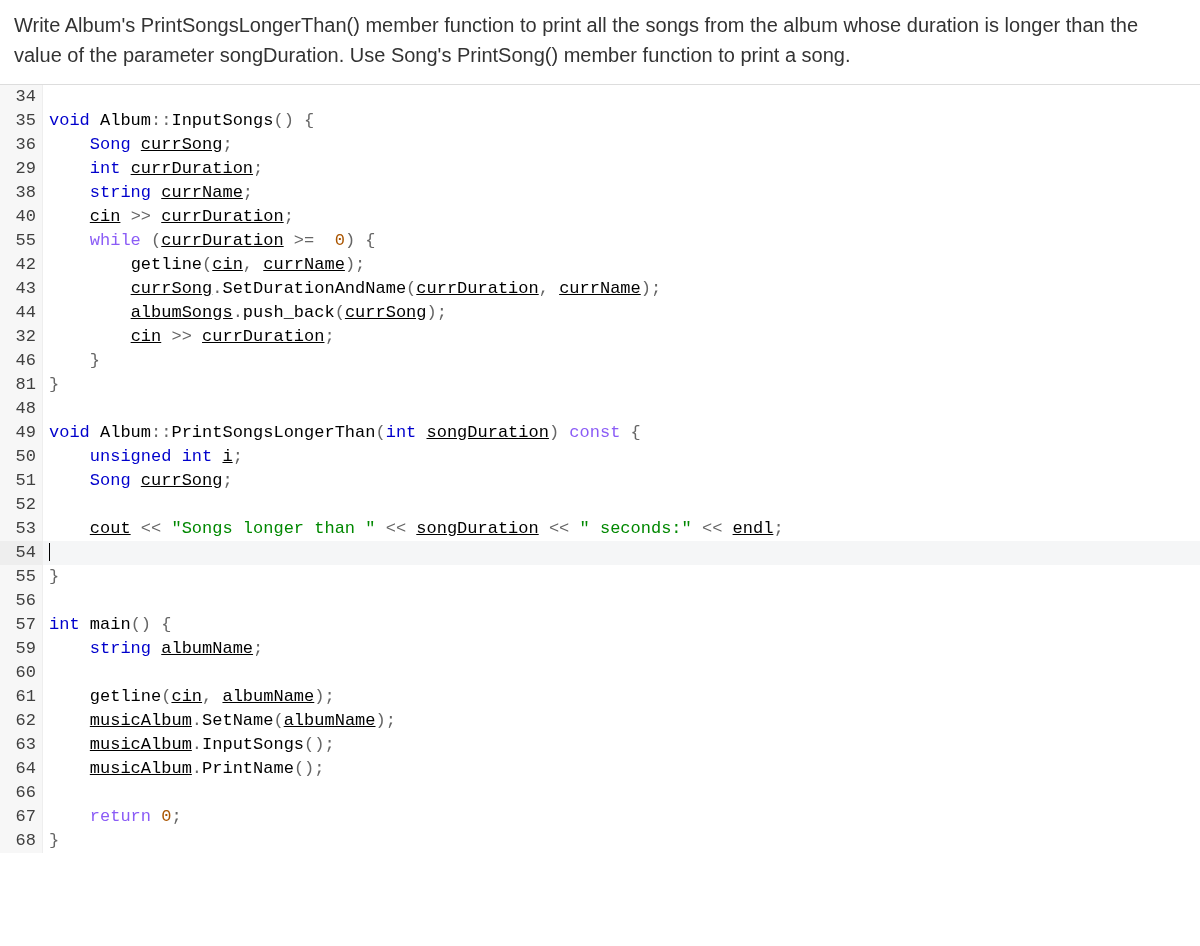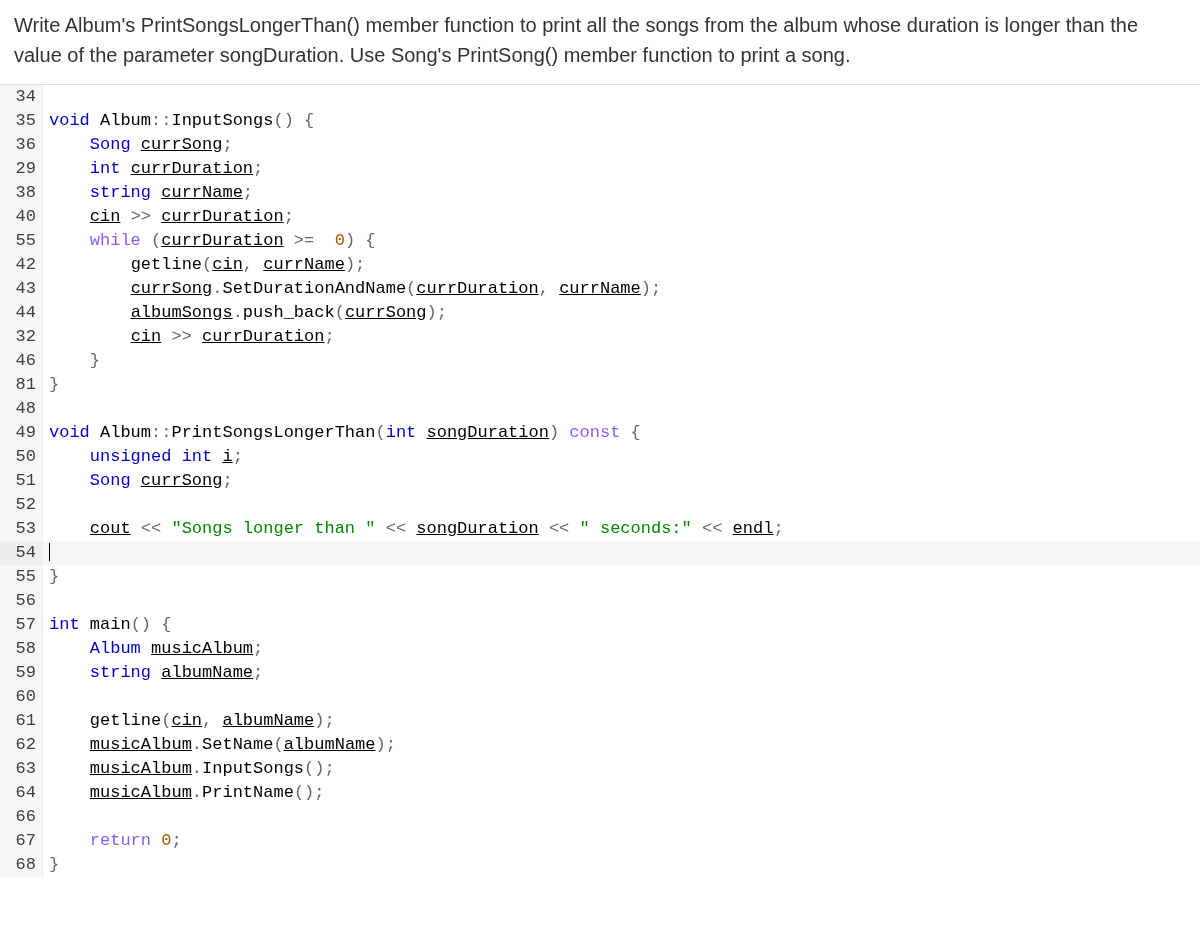--- a/index.html
+++ b/index.html
@@ -82,21 +82,20 @@
     <div class="line"><div class="gutter">48</div><div class="src"><span></span></div></div>
     <div class="line"><div class="gutter">49</div><div class="src"><span class="c-type">void</span><span> </span><span class="c-fn">Album</span><span class="c-op">::</span><span class="c-fn">PrintSongsLongerThan</span><span class="c-punc">(</span><span class="c-type">int</span><span> </span><span class="c-id">songDuration</span><span class="c-punc">)</span><span> </span><span class="c-kw">const</span><span> </span><span class="c-punc">{</span></div></div>
     <div class="line"><div class="gutter">50</div><div class="src"><span>    </span><span class="c-type">unsigned</span><span> </span><span class="c-type">int</span><span> </span><span class="c-id">i</span><span class="c-punc">;</span></div></div>
     <div class="line"><div class="gutter">51</div><div class="src"><span>    </span><span class="c-type">Song</span><span> </span><span class="c-id">currSong</span><span class="c-punc">;</span></div></div>
     <div class="line"><div class="gutter">52</div><div class="src"><span></span></div></div>
     <div class="line"><div class="gutter">53</div><div class="src"><span>    </span><span class="c-id">cout</span><span> </span><span class="c-op">&lt;&lt;</span><span> </span><span class="c-str">"Songs longer than "</span><span> </span><span class="c-op">&lt;&lt;</span><span> </span><span class="c-id">songDuration</span><span> </span><span class="c-op">&lt;&lt;</span><span> </span><span class="c-str">" seconds:"</span><span> </span><span class="c-op">&lt;&lt;</span><span> </span><span class="c-id">endl</span><span class="c-punc">;</span></div></div>
     <div class="line hl"><div class="gutter">54</div><div class="src"><span></span><span class="cursor"></span></div></div>
     <div class="line"><div class="gutter">55</div><div class="src"><span class="c-punc">}</span></div></div>
     <div class="line"><div class="gutter">56</div><div class="src"><span></span></div></div>
     <div class="line"><div class="gutter">57</div><div class="src"><span class="c-type">int</span><span> </span><span class="c-fn">main</span><span class="c-punc">()</span><span> </span><span class="c-punc">{</span></div></div>
-    <div class="line"><div class="gutter">58</div><div class="src"><span>    </span><span class="c-type">Album</span><span> </span><span class="c-id">musicAlbum</span><span class="c-punc">;</span></div></div>
     <div class="line"><div class="gutter">59</div><div class="src"><span>    </span><span class="c-type">string</span><span> </span><span class="c-id">albumName</span><span class="c-punc">;</span></div></div>
     <div class="line"><div class="gutter">60</div><div class="src"><span></span></div></div>
     <div class="line"><div class="gutter">61</div><div class="src"><span>    </span><span class="c-fn">getline</span><span class="c-punc">(</span><span class="c-id">cin</span><span class="c-punc">,</span><span> </span><span class="c-id">albumName</span><span class="c-punc">)</span><span class="c-punc">;</span></div></div>
     <div class="line"><div class="gutter">62</div><div class="src"><span>    </span><span class="c-id">musicAlbum</span><span class="c-punc">.</span><span class="c-fn">SetName</span><span class="c-punc">(</span><span class="c-id">albumName</span><span class="c-punc">)</span><span class="c-punc">;</span></div></div>
     <div class="line"><div class="gutter">63</div><div class="src"><span>    </span><span class="c-id">musicAlbum</span><span class="c-punc">.</span><span class="c-fn">InputSongs</span><span class="c-punc">()</span><span class="c-punc">;</span></div></div>
     <div class="line"><div class="gutter">64</div><div class="src"><span>    </span><span class="c-id">musicAlbum</span><span class="c-punc">.</span><span class="c-fn">PrintName</span><span class="c-punc">()</span><span class="c-punc">;</span></div></div>
     <div class="line"><div class="gutter">66</div><div class="src"><span></span></div></div>
     <div class="line"><div class="gutter">67</div><div class="src"><span>    </span><span class="c-kw">return</span><span> </span><span class="c-num">0</span><span class="c-punc">;</span></div></div>
     <div class="line"><div class="gutter">68</div><div class="src"><span class="c-punc">}</span></div></div>
   </div>

